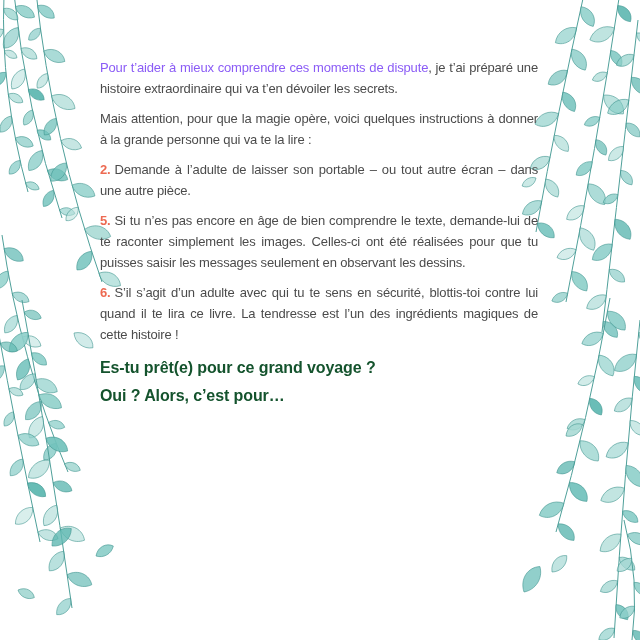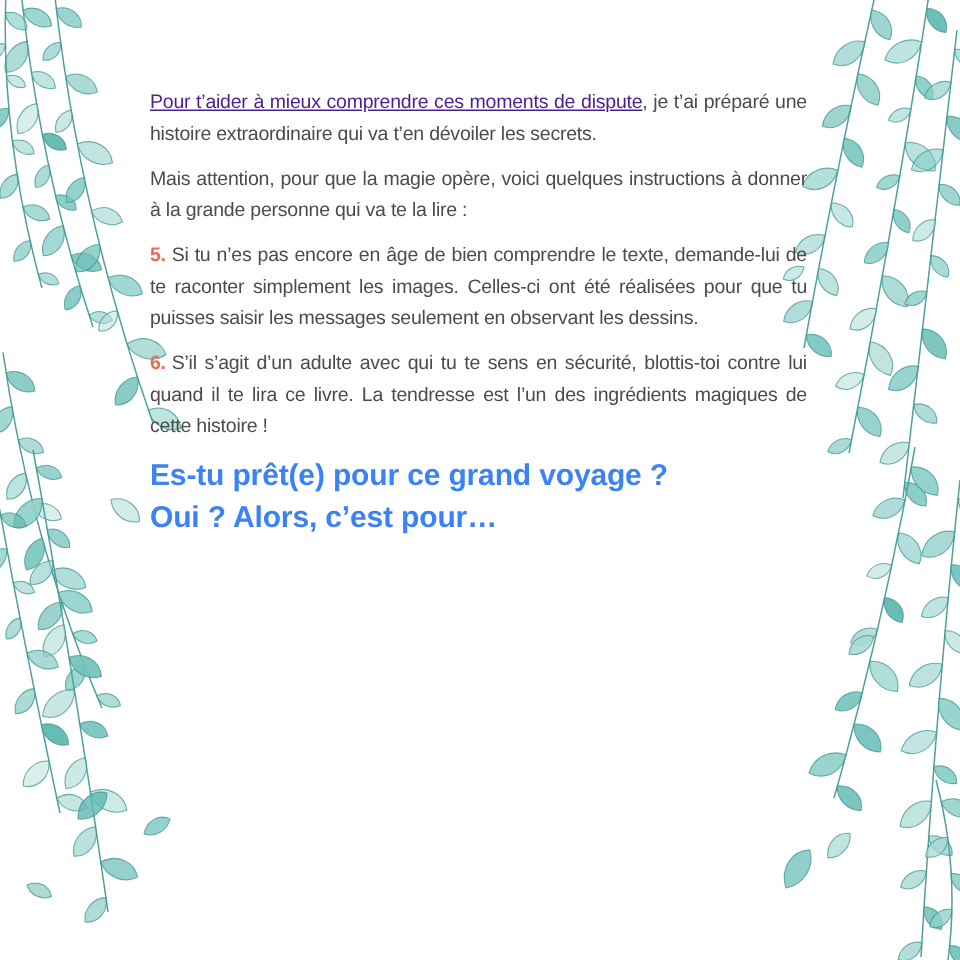--- a/index.html
+++ b/index.html
@@ -11,24 +11,24 @@
   #foliage{
     position:absolute;left:0;top:0;width:640px;height:640px;
     pointer-events:none;z-index:1;
   }
   .content{
     position:absolute;left:100px;top:57px;width:438px;z-index:2;
     color:#4b4b4b;font-size:13px;line-height:21px;
     letter-spacing:-0.15px;text-align:justify;
   }
   .content p{margin:0 0 9px 0;}
-  .accent{color:#4c1d95;text-decoration:underline;}
+  .accent{color:#8b5cf6;}
   .num{color:#ed6a52;font-weight:bold;margin-right:0.3em;}
   .closing{
-    color:#3b82f6;font-weight:bold;font-size:20px;line-height:28px;
+    color:#14532d;font-weight:bold;font-size:16px;line-height:28px;
     text-align:left;letter-spacing:-0.1px;
   }
 </style>
 </head>
 <body>
 
 <svg id="foliage" viewBox="0 0 640 640" xmlns="http://www.w3.org/2000/svg">
     <path d="M14 -6 Q26 110 62 218" fill="none" stroke="#4fa09a" stroke-width="1"></path>
     <path d="M0 0 C 6.540179398148148 -7.848215277777777 17.004466435185186 -7.0633937499999995 21.80059799382716 0 C 15.696430555555555 6.6709829861111105 5.668155478395062 6.278572222222222 0 0 Z" transform="translate(15.380495867768595 6.630743801652893) rotate(28.83760913095682)" fill="#7fc9c3" fill-opacity="0.76" stroke="#3d938d" stroke-width="0.7" stroke-opacity="0.75"></path>
     <path d="M0 0 C 7.516020447530863 -9.019224537037037 19.541653163580246 -8.117302083333334 25.053401491769545 0 C 18.038449074074073 7.666340856481481 6.513884387860082 7.21537962962963 0 0 Z" transform="translate(17.998677685950412 27.57619834710744) rotate(124.73152700730387)" fill="#72c2bc" fill-opacity="0.57" stroke="#3d938d" stroke-width="0.7" stroke-opacity="0.75"></path>
@@ -185,20 +185,21 @@
     <path d="M0 0 C 6 -7.199999999999999 15.600000000000001 -6.4799999999999995 20 0 C 14.399999999999999 6.119999999999999 5.2 5.76 0 0 Z" transform="translate(566 436) rotate(-35)" fill="#a5d8d3" fill-opacity="0.86" stroke="#3d938d" stroke-width="0.7" stroke-opacity="0.75"></path>
     <path d="M0 0 C 4.8 -5.76 12.48 -5.184 16 0 C 11.52 4.896 4.16 4.608 0 0 Z" transform="translate(536 178) rotate(150)" fill="#b9e1dd" fill-opacity="0.75" stroke="#3d938d" stroke-width="0.7" stroke-opacity="0.75"></path>
   </svg>
 
 <div class="content">
   <p><span class="accent">Pour t’aider à mieux comprendre ces moments de dispute</span><span>, je t’ai préparé une histoire extraordinaire qui va t’en dévoiler les secrets.</span></p>
 
   <p>Mais attention, pour que la magie opère, voici quelques instructions à donner à la grande personne qui va te la lire :</p>
 
 
+  <p><span class="num">2.</span><span>Demande à l’adulte de laisser son portable – ou tout autre écran – dans une autre pièce.</span></p>
 
 
 
   <p><span class="num">5.</span><span>Si tu n’es pas encore en âge de bien comprendre le texte, demande-lui de te raconter simplement les images. Celles-ci ont été réalisées pour que tu puisses saisir les messages seulement en observant les dessins.</span></p>
 
   <p><span class="num">6.</span><span>S’il s’agit d’un adulte avec qui tu te sens en sécurité, blottis-toi contre lui quand il te lira ce livre. La tendresse est l’un des ingrédients magiques de cette histoire !</span></p>
 
   <div class="closing">
     <div>Es-tu prêt(e) pour ce grand voyage ?</div>
     <div>Oui ? Alors, c’est pour…</div>

